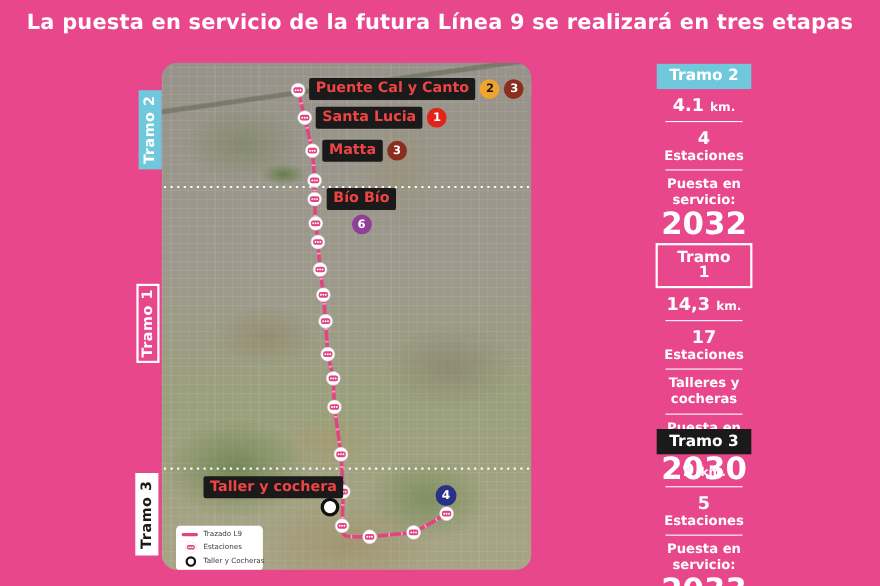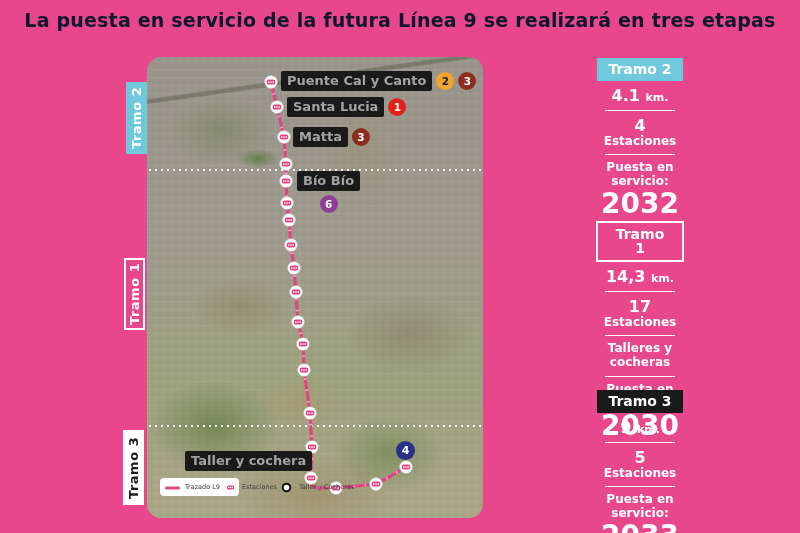--- a/index.html
+++ b/index.html
@@ -5,21 +5,21 @@
   * { margin:0; padding:0; box-sizing:border-box; }
   html,body { width:800px; height:533px; }
   body {
     position:relative;
     font-family:"DejaVu Sans","Liberation Sans",sans-serif;
     background:#E8478C;
     overflow:hidden;
   }
   .title {
     position:absolute; left:0; top:9px; width:800px;
-    text-align:center; color:#0f172a; font-size:19px; font-weight:600;
+    text-align:center; color:#ffffff; font-size:19px; font-weight:600;
     letter-spacing:.2px;
   }
   
   .map {
     position:absolute; left:147px; top:57px; width:336px; height:461px;
     border-radius:14px; overflow:hidden;
     background-color:#a09c8e;
     background-image:
       radial-gradient(ellipse 80px 50px at 22% 16%, rgba(117,128,88,.55), transparent 70%),
       radial-gradient(ellipse 55px 85px at 64% 21%, rgba(152,142,112,.45), transparent 70%),
@@ -32,35 +32,35 @@
       radial-gradient(ellipse 120px 60px at 50% 95%, rgba(158,138,98,.55), transparent 70%),
       linear-gradient(172deg, transparent 8.2%, rgba(95,100,80,.55) 8.5%, rgba(95,100,80,.55) 9.1%, transparent 9.4%),
       repeating-linear-gradient(0deg, rgba(255,255,255,.07) 0 1px, transparent 1px 8px),
       repeating-linear-gradient(90deg, rgba(255,255,255,.07) 0 1px, transparent 1px 8px),
       linear-gradient(180deg,#97938a 0%,#9d998c 42%,#9aa07c 68%,#a8a486 100%);
   }
   .map svg.overlay { position:absolute; left:0; top:0; }
   
   .st-row { position:absolute; display:flex; align-items:center; gap:4px; }
   .st-label {
-    background:#1A1A1A; color:#a3a3a3; font-weight:bold; font-size:13px;
+    background:#1A1A1A; color:#ef4444; font-weight:bold; font-size:13px;
     line-height:1; padding:3px 6px 4px; border-radius:2px; white-space:nowrap;
   }
   .badge {
     width:18px; height:18px; border-radius:50%; color:#fff;
     font-size:10.5px; font-weight:bold; display:flex; align-items:center;
     justify-content:center; flex:0 0 auto; line-height:1;
   }
   .badge.dark-text { color:#1A1A1A; }
   .badge.floating { position:absolute; width:19px; height:19px; font-size:11px; }
   
   .legend {
     position:absolute; left:13px; top:421px; width:79px;
     background:#fff; border-radius:4px; padding:4px 5px 3px;
-    display:flex; flex-direction:row; gap:2px;
+    display:flex; flex-direction:column; gap:2px;
   }
   .legend-row { display:flex; align-items:center; gap:4px; }
   .legend-row .ic { flex:0 0 16px; display:flex; justify-content:center; }
   .legend-row .txt { font-size:6.5px; color:#3a3a3a; line-height:1.1; white-space:nowrap; }
   
   .vtag {
     position:absolute; width:21px; display:flex; align-items:center; justify-content:center;
     writing-mode:vertical-rl; transform:rotate(180deg);
     font-size:13px; font-weight:bold; letter-spacing:.5px; white-space:nowrap;
   }
@@ -262,21 +262,21 @@
     <span class="st-label">Matta</span>
     <span class="badge" style="background-color: rgb(139, 46, 31);">3</span>
   </div>
 
   <div class="st-row" style="left:150px; top:114px;flex-direction:column;">
     <span class="st-label">Bío Bío</span>
     <span class="badge" style="background-color: rgb(143, 63, 151);">6</span>
   </div>
 
 
-  <div class="st-row" style="left:38px; top:394px;">
+  <div class="st-row" style="left:38px; top:376px;">
     <span class="st-label">Taller y cochera</span>
   </div>
 
   <span class="badge floating" style="left: 249px; top: 384px; background-color: rgb(43, 48, 135);">4</span>
 
   <div class="legend">
     <div class="legend-row">
       <span class="ic">
         <svg width="16" height="8">
             <rect y="2.5" width="15" height="3" rx="1.5" fill="#E0457F"></rect>

